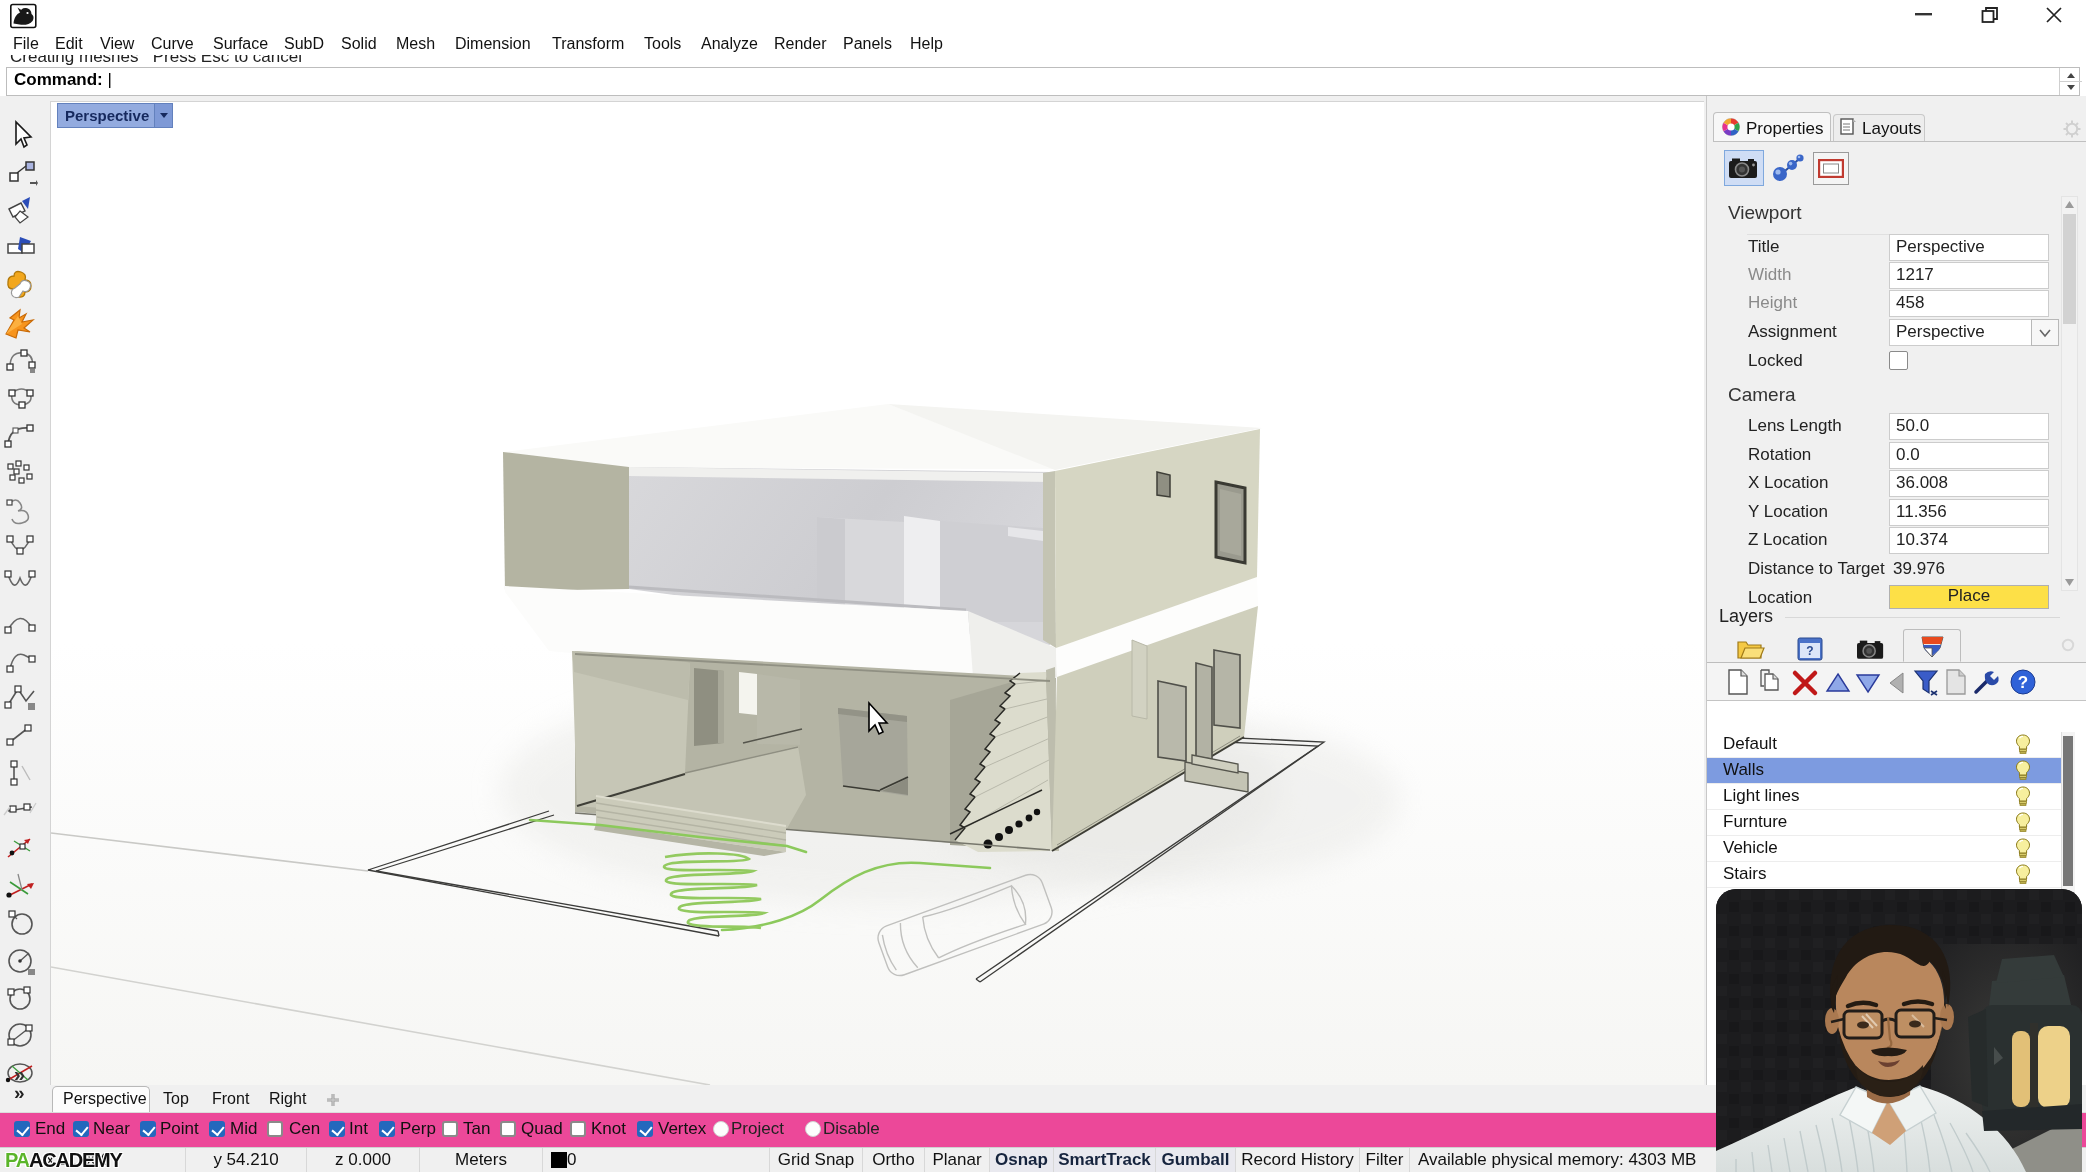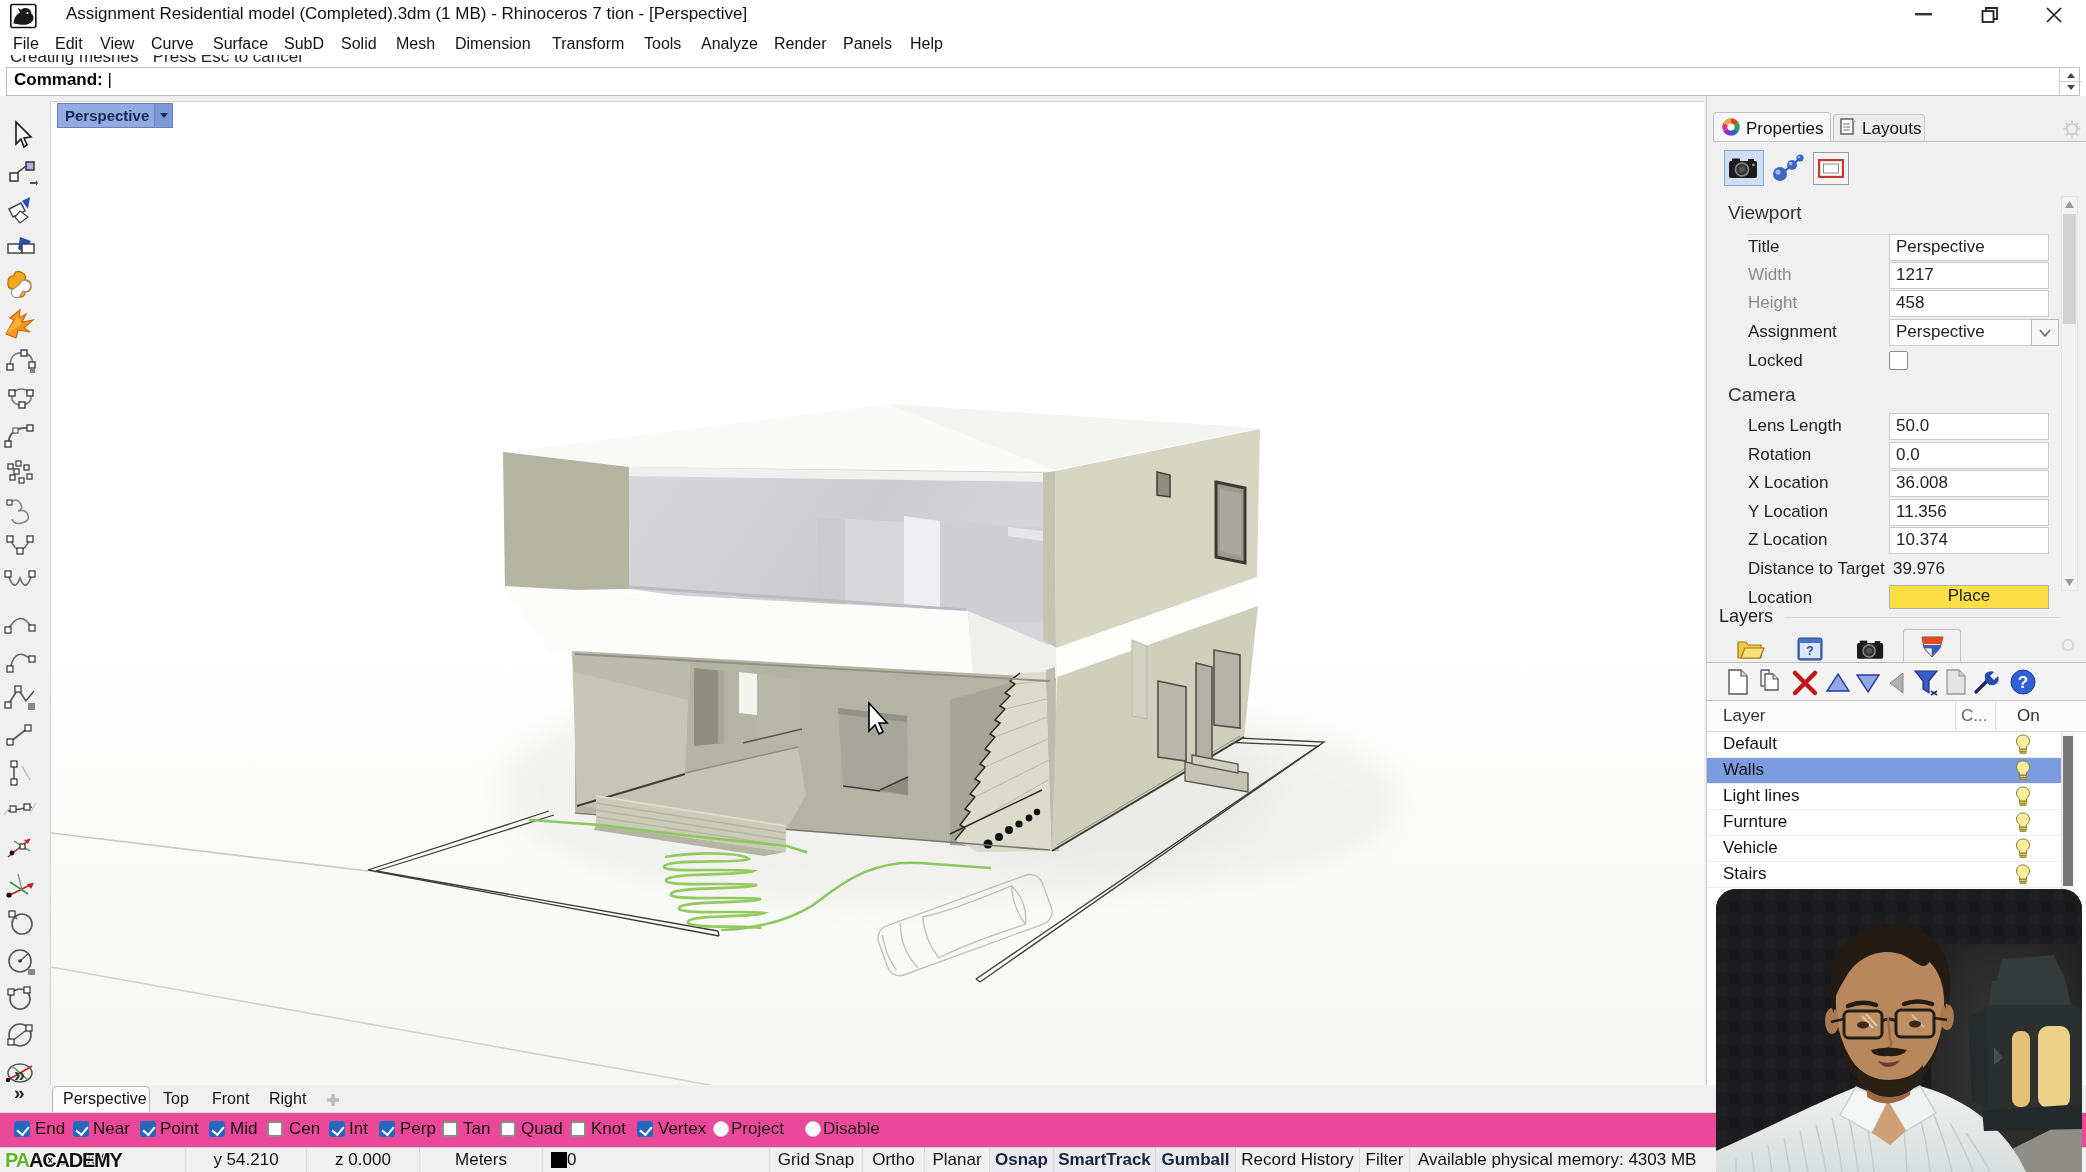--- a/index.html
+++ b/index.html
@@ -40,21 +40,20 @@
 </style>
 </head>
 <body>
 <div class="abs" id="titlebar">
   <svg class="abs" style="left:10px;top:3px" width="27" height="26" viewBox="0 0 27 26">
     <rect x="0.8" y="1.5" width="25" height="23" rx="2" fill="#fff" stroke="#111" stroke-width="1.6"></rect>
     <path d="M3.5 20.5 C4 15 6.5 11 10 9.5 C10.5 6.5 13 4.5 16 5 C19.5 5.5 21.5 8 21.5 11 C24 12.5 24 16 22.5 18 C20 21.5 14 22.5 9.5 21.5 Z" fill="#181818"></path>
     <path d="M10 9.5 L7.5 4.5 L12.5 7.8 Z" fill="#181818"></path>
     <circle cx="17.5" cy="10" r="1.1" fill="#fff"></circle>
   </svg>
-  <div class="abs" id="title-text">Assignment Residential model (Completed).3dm (1 MB) - Rhinoceros 7 tion - [Perspective]</div>
   <svg class="abs" style="left:1915px;top:12px" width="20" height="4">
       <rect width="17" height="2.4" y="1" fill="#333"></rect>
     </svg>
   <svg class="abs" style="left:1981px;top:6px" width="20" height="18" viewBox="0 0 20 18">
       <rect x="1.5" y="5" width="11" height="11" fill="none" stroke="#222" stroke-width="1.8"></rect>
       <path d="M5 5 L5 2 L16 2 L16 13 L12.5 13" fill="none" stroke="#222" stroke-width="1.8"></path>
     </svg>
   <svg class="abs" style="left:2045px;top:6px" width="18" height="18" viewBox="0 0 18 18">
       <path d="M2 2 L16 16 M16 2 L2 16" stroke="#222" stroke-width="1.7"></path>
     </svg>
@@ -564,27 +563,20 @@
       <path d="M3 24 L14 13" stroke="#1a2a6a" stroke-width="3.5" stroke-linecap="round"></path>
       <path d="M12 6 Q16 2 21 4 L17 8 L21 12 L25 8 Q27 13 23 16 Q18 19 14 15 Q11 11 12 6 Z" fill="#2a4aa8"></path>
     </svg>
   <svg class="abs" style="left:302px;top:572px" width="28" height="28" viewBox="0 0 28 28">
       <circle cx="14" cy="14" r="12" fill="#2f62d8" stroke="#1a3a90" stroke-width="1"></circle>
       <text x="14" y="20" font-size="17" font-weight="bold" fill="#fff" text-anchor="middle">?</text>
     </svg>
   <div class="abs" style="left:0px;top:604px;width:380px;height:1px;background:#c4c4c4"></div>
 
   <div class="abs" style="left:0;top:605px;width:380px;height:384px;background:#fff"></div>
-  <div class="abs" style="left:0;top:605px;width:380px;height:31px;background:#fcfcfc;border-bottom:1px solid #d8d8d8;font-size:17px;color:#333">
-    <span class="abs" style="left:16px;top:5px">Layer</span>
-    <span class="abs" style="left:254px;top:5px;color:#666">C...</span>
-    <span class="abs" style="left:310px;top:5px">On</span>
-    <div class="abs" style="left:248px;top:0;width:1px;height:31px;background:#ddd"></div>
-    <div class="abs" style="left:288px;top:0;width:1px;height:31px;background:#ddd"></div>
-  </div>
   <div id="layrows" class="abs" style="left:0;top:636px;width:380px;font-size:17px;color:#111">
     <div class="abs lrow" style="top:0px">
         <span class="lname">Default</span>
         <svg class="bulb" width="16" height="22" viewBox="0 0 16 22">
           <path d="M8 1 C12.2 1 14.5 4 14.5 7.2 C14.5 9.6 13 11.2 11.6 12.6 L11.6 15 L4.4 15 L4.4 12.6 C3 11.2 1.5 9.6 1.5 7.2 C1.5 4 3.8 1 8 1 Z" fill="#f7ef9e" stroke="#8a7a1a" stroke-width="1"></path>
           <rect x="4.4" y="15.5" width="7.2" height="2" fill="#d8cc6a" stroke="#8a7a1a" stroke-width="0.7"></rect>
           <rect x="5" y="18" width="6" height="1.6" fill="#d8cc6a" stroke="#8a7a1a" stroke-width="0.7"></rect>
           <path d="M4.5 4 Q6 2.4 8 2.4" stroke="#fff" stroke-width="1.4" fill="none"></path>
         </svg>
       </div>

